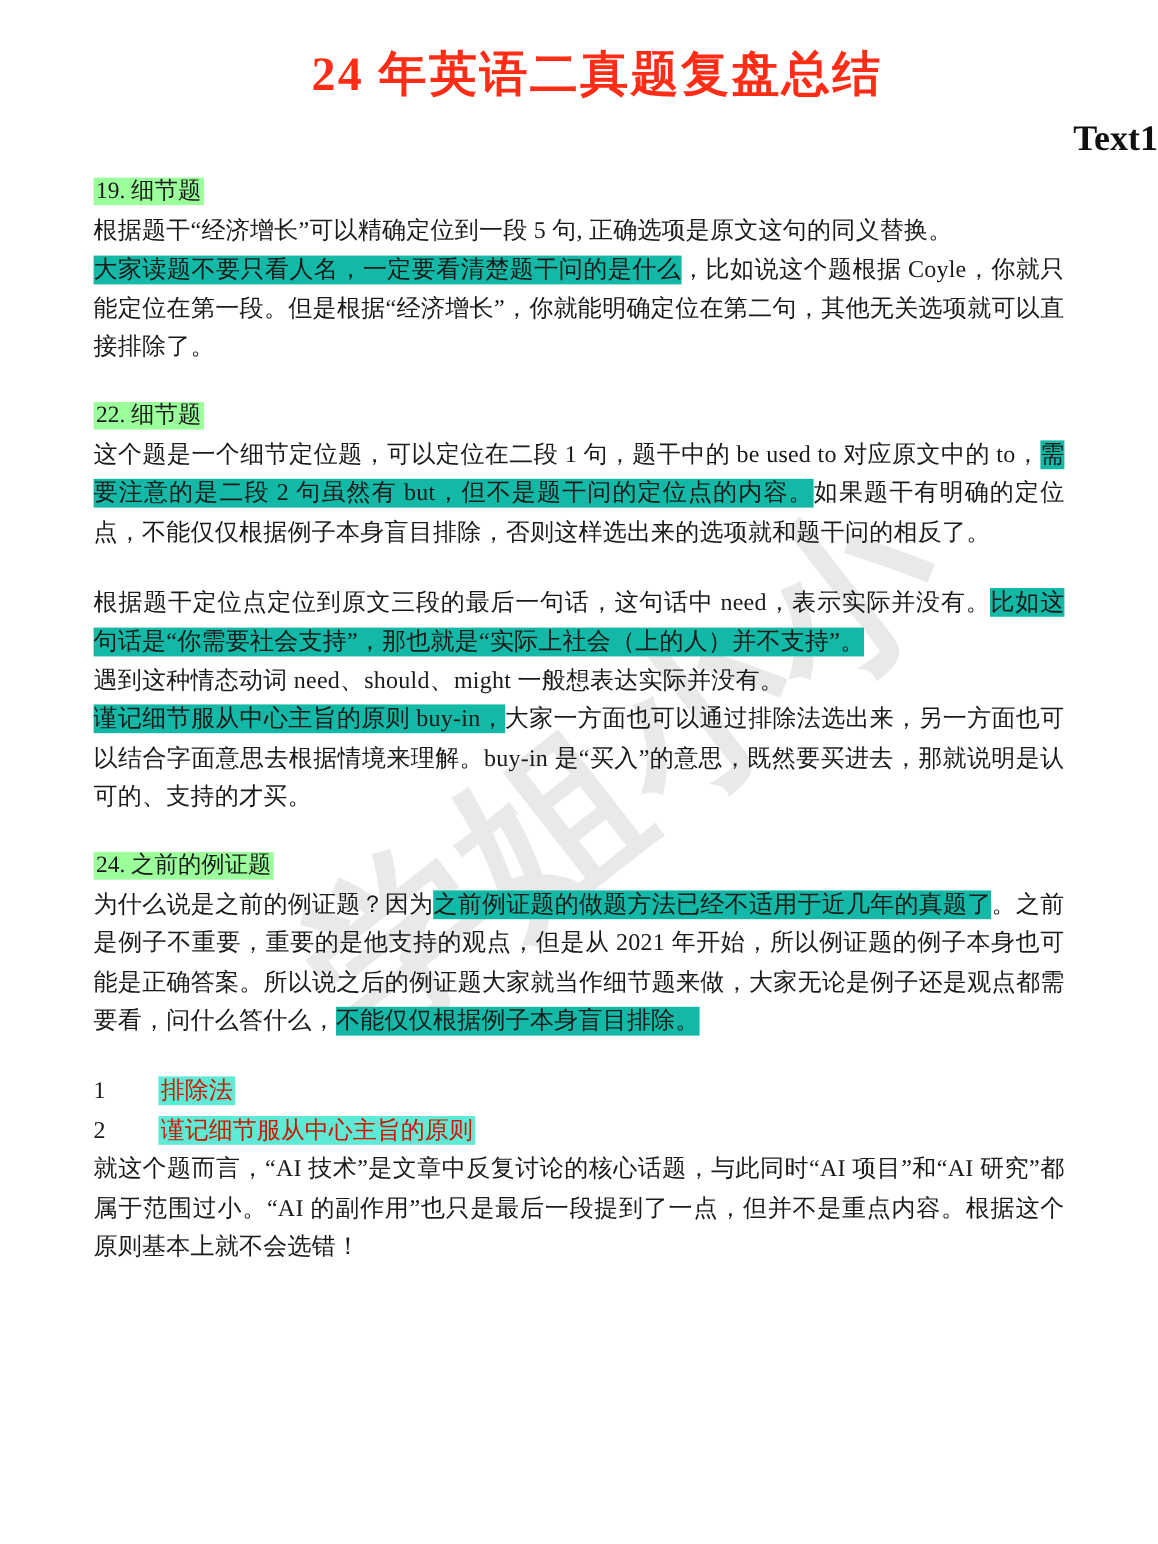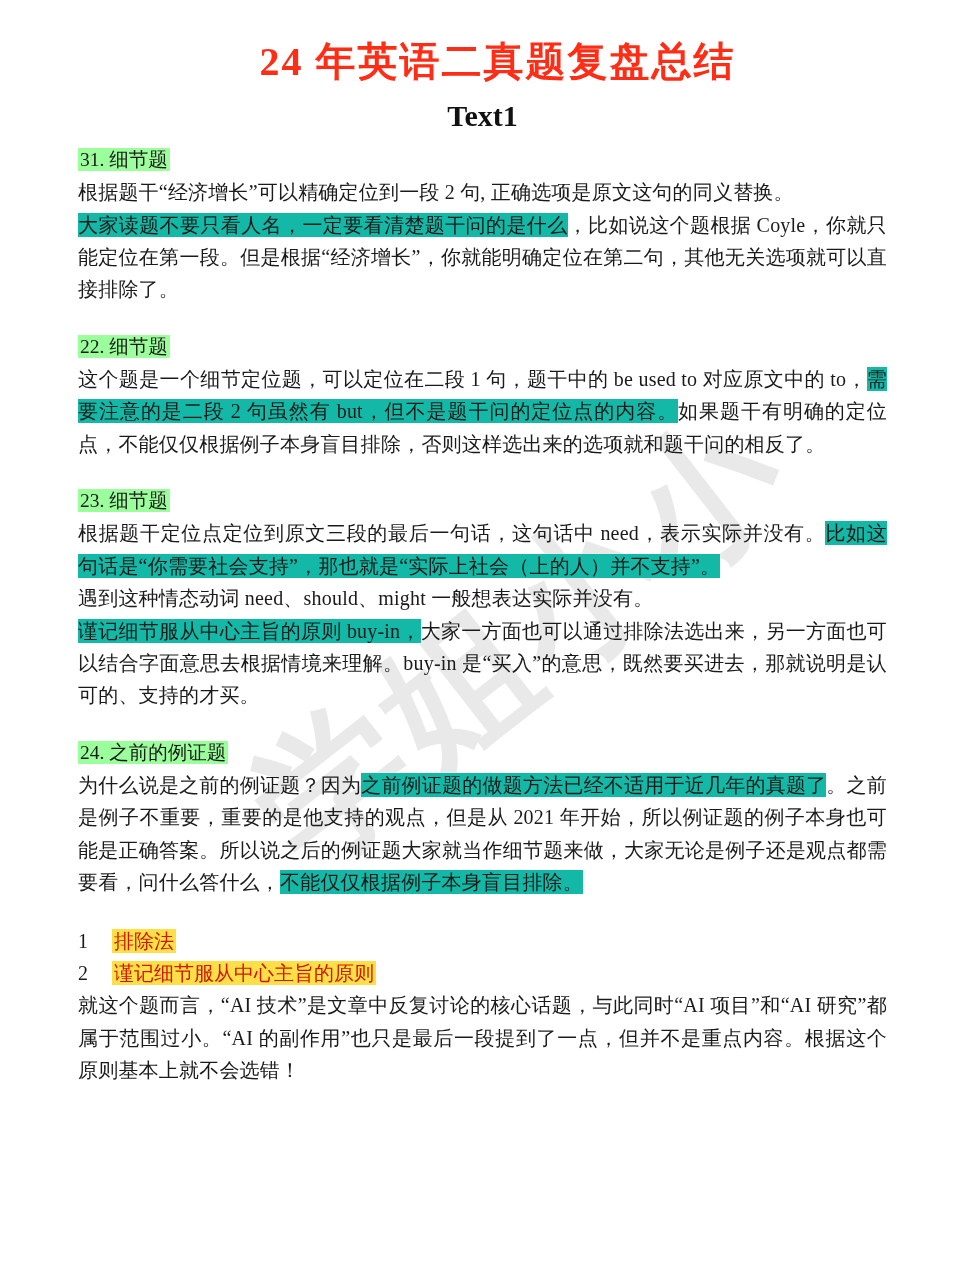--- a/index.html
+++ b/index.html
@@ -48,21 +48,21 @@
     text-align: center;
     color: #ff2d16;
     font-size: 40px;
     font-weight: bold;
     letter-spacing: 2px;
     margin: 34px 0 4px 0;
     font-family: "Liberation Serif", "DejaVu Serif", serif;
     padding-left: 30px;
   }
   .doc-subtitle {
-    text-align: center;
+    text-align: right;
     font-size: 30px;
     margin: 10px 0 12px 0;
     font-family: "Liberation Serif", "DejaVu Serif", serif;
     color: #111;
   }
   .body-wrap {
     padding: 0 78px 30px 78px;
   }
   .section {
     margin-bottom: 26px;
@@ -90,64 +90,62 @@
   .list-line {
     font-size: 20px;
     line-height: 1.62;
     margin: 0;
   }
   .list-num {
     display: inline-block;
     width: 34px;
   }
   .list-text {
-    background: #fde047;
+    background: #5eead4;
     color: #d11500;
     padding: 1px 2px;
+    margin-left: 20px;
   }
 </style>
 </head>
 <body>
 
 <div class="watermark">
   <span>学姐小小</span>
 </div>
 
 <div class="page">
 
   <h1 class="doc-title">24 年英语二真题复盘总结</h1>
   <h2 class="doc-subtitle">Text1</h2>
 
   <div class="body-wrap">
 
     <div class="section">
       <div class="section-heading">
-        <span class="hl-green">31. 细节题</span>
+        <span class="hl-green">19. 细节题</span>
       </div>
       <p class="para">
-        <span>根据题干“经济增长”可以精确定位到一段 2 句, 正确选项是原文这句的同义替换。</span>
+        <span>根据题干“经济增长”可以精确定位到一段 5 句, 正确选项是原文这句的同义替换。</span>
       </p>
       <p class="para">
         <span class="hl-y">大家读题不要只看人名，一定要看清楚题干问的是什么</span><span>，比如说这个题根据 Coyle，你就只能定位在第一段。但是根据“经济增长”，你就能明确定位在第二句，其他无关选项就可以直接排除了。</span>
       </p>
     </div>
 
     <div class="section">
       <div class="section-heading">
         <span class="hl-green">22. 细节题</span>
       </div>
       <p class="para">
         <span>这个题是一个细节定位题，可以定位在二段 1 句，题干中的 be used to 对应原文中的 to，</span><span class="hl-y">需要注意的是二段 2 句虽然有 but，但不是题干问的定位点的内容。</span><span>如果题干有明确的定位点，不能仅仅根据例子本身盲目排除，否则这样选出来的选项就和题干问的相反了。</span>
       </p>
     </div>
 
     <div class="section">
-      <div class="section-heading">
-        <span class="hl-green">23. 细节题</span>
-      </div>
       <p class="para">
         <span>根据题干定位点定位到原文三段的最后一句话，这句话中 need，表示实际并没有。</span><span class="hl-y">比如这句话是“你需要社会支持”，那也就是“实际上社会（上的人）并不支持”。</span>
       </p>
       <p class="para">
         <span>遇到这种情态动词 need、should、might 一般想表达实际并没有。</span>
       </p>
       <p class="para">
         <span class="hl-y">谨记细节服从中心主旨的原则 buy-in，</span><span>大家一方面也可以通过排除法选出来，另一方面也可以结合字面意思去根据情境来理解。buy-in 是“买入”的意思，既然要买进去，那就说明是认可的、支持的才买。</span>
       </p>
     </div>

